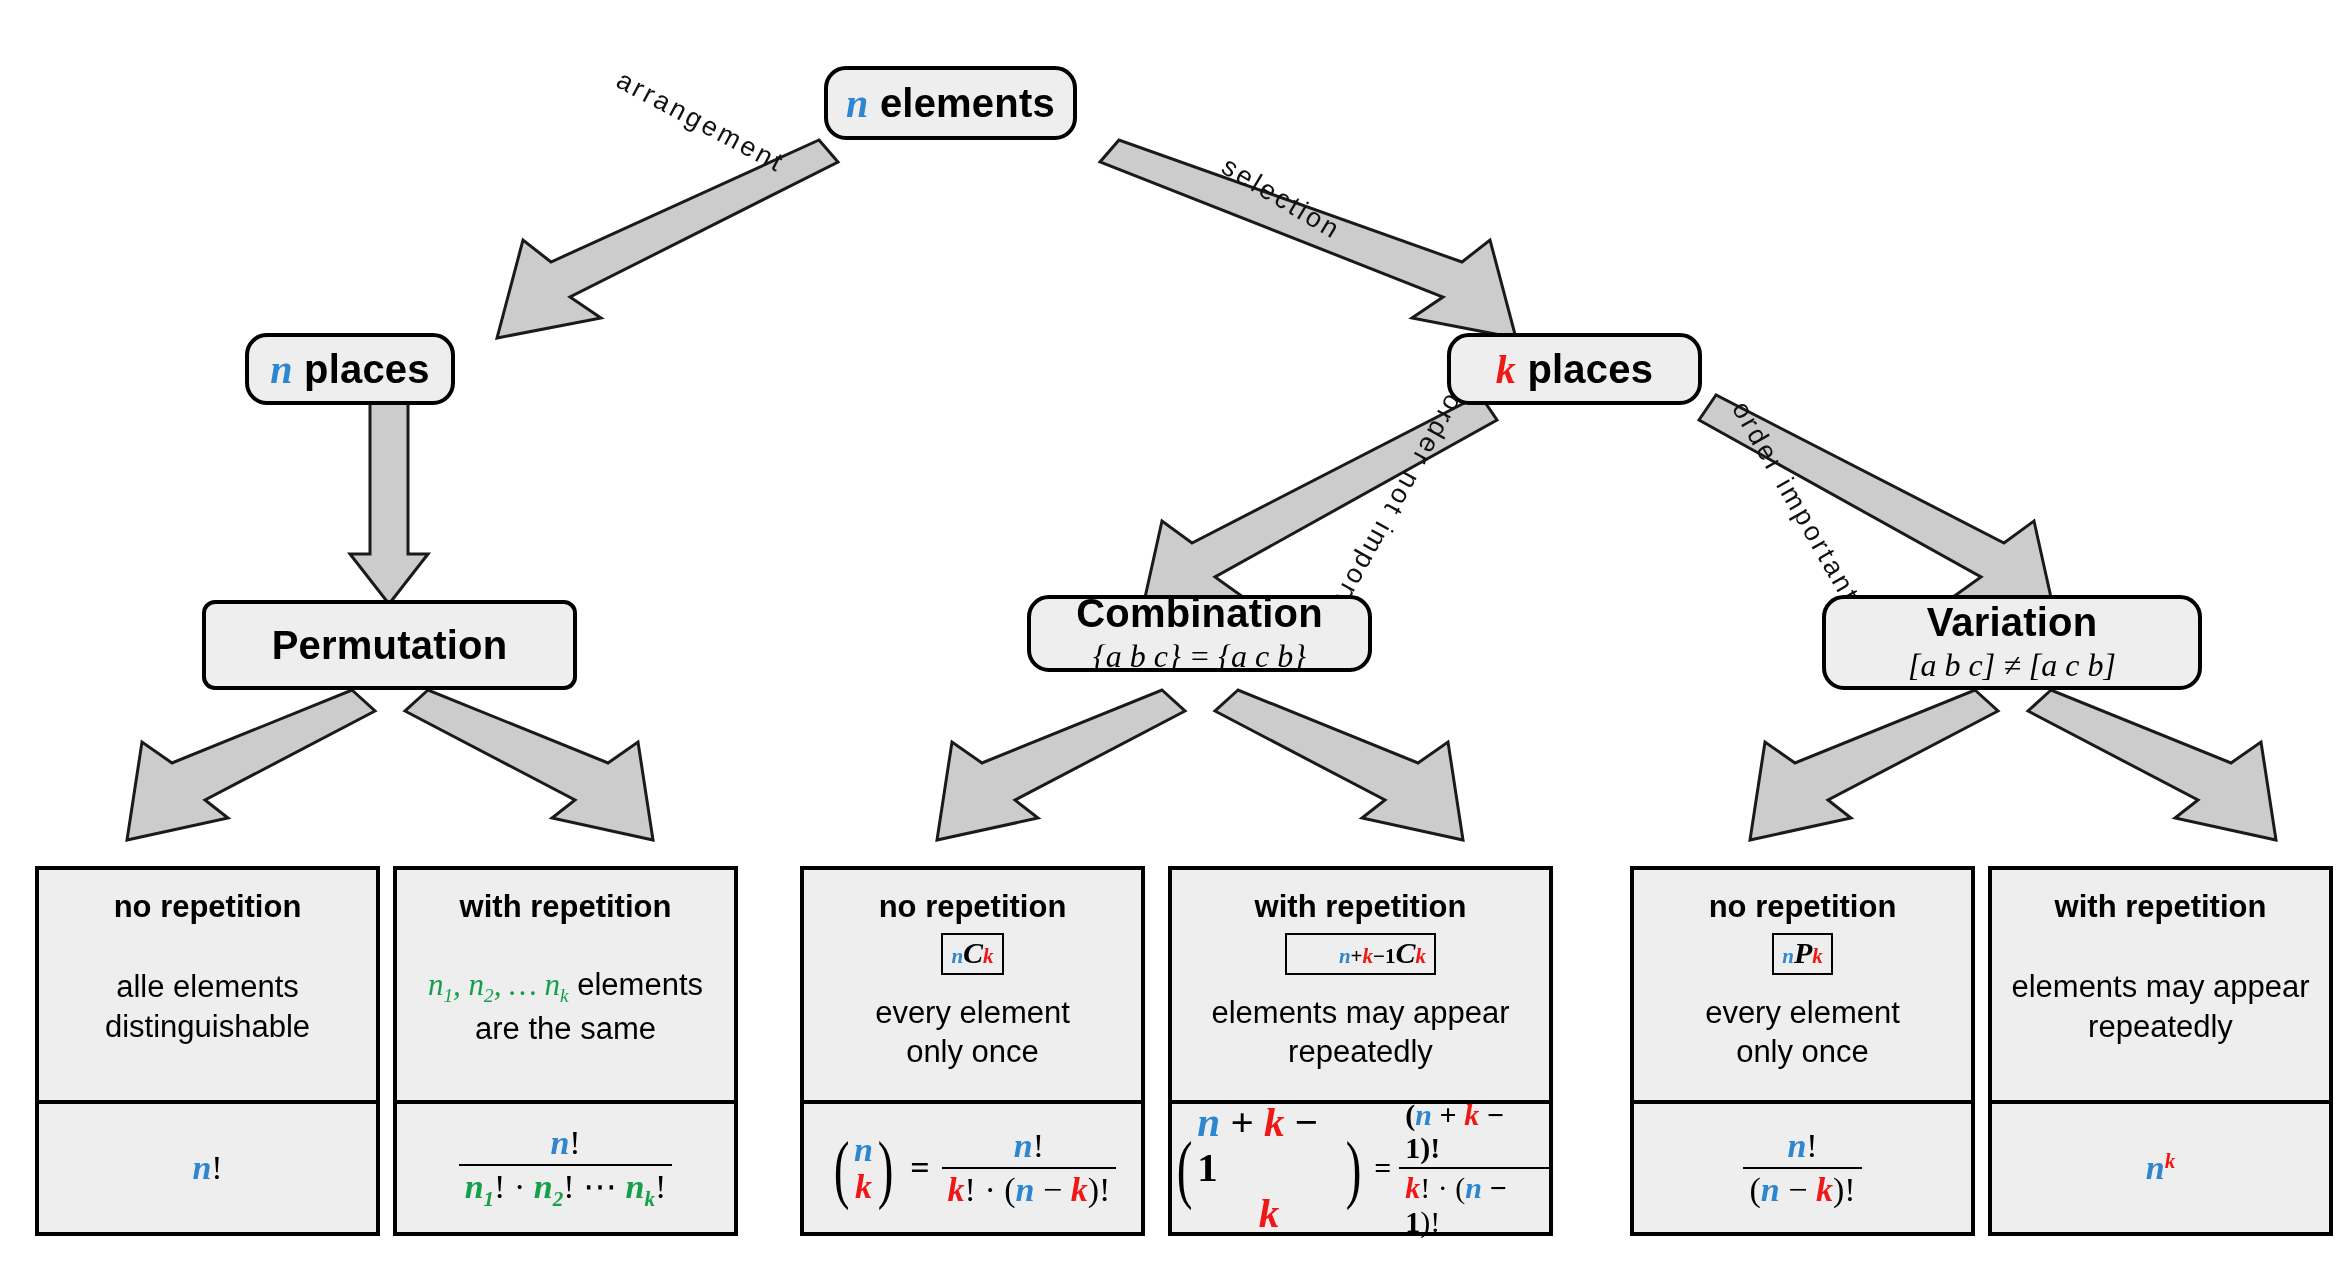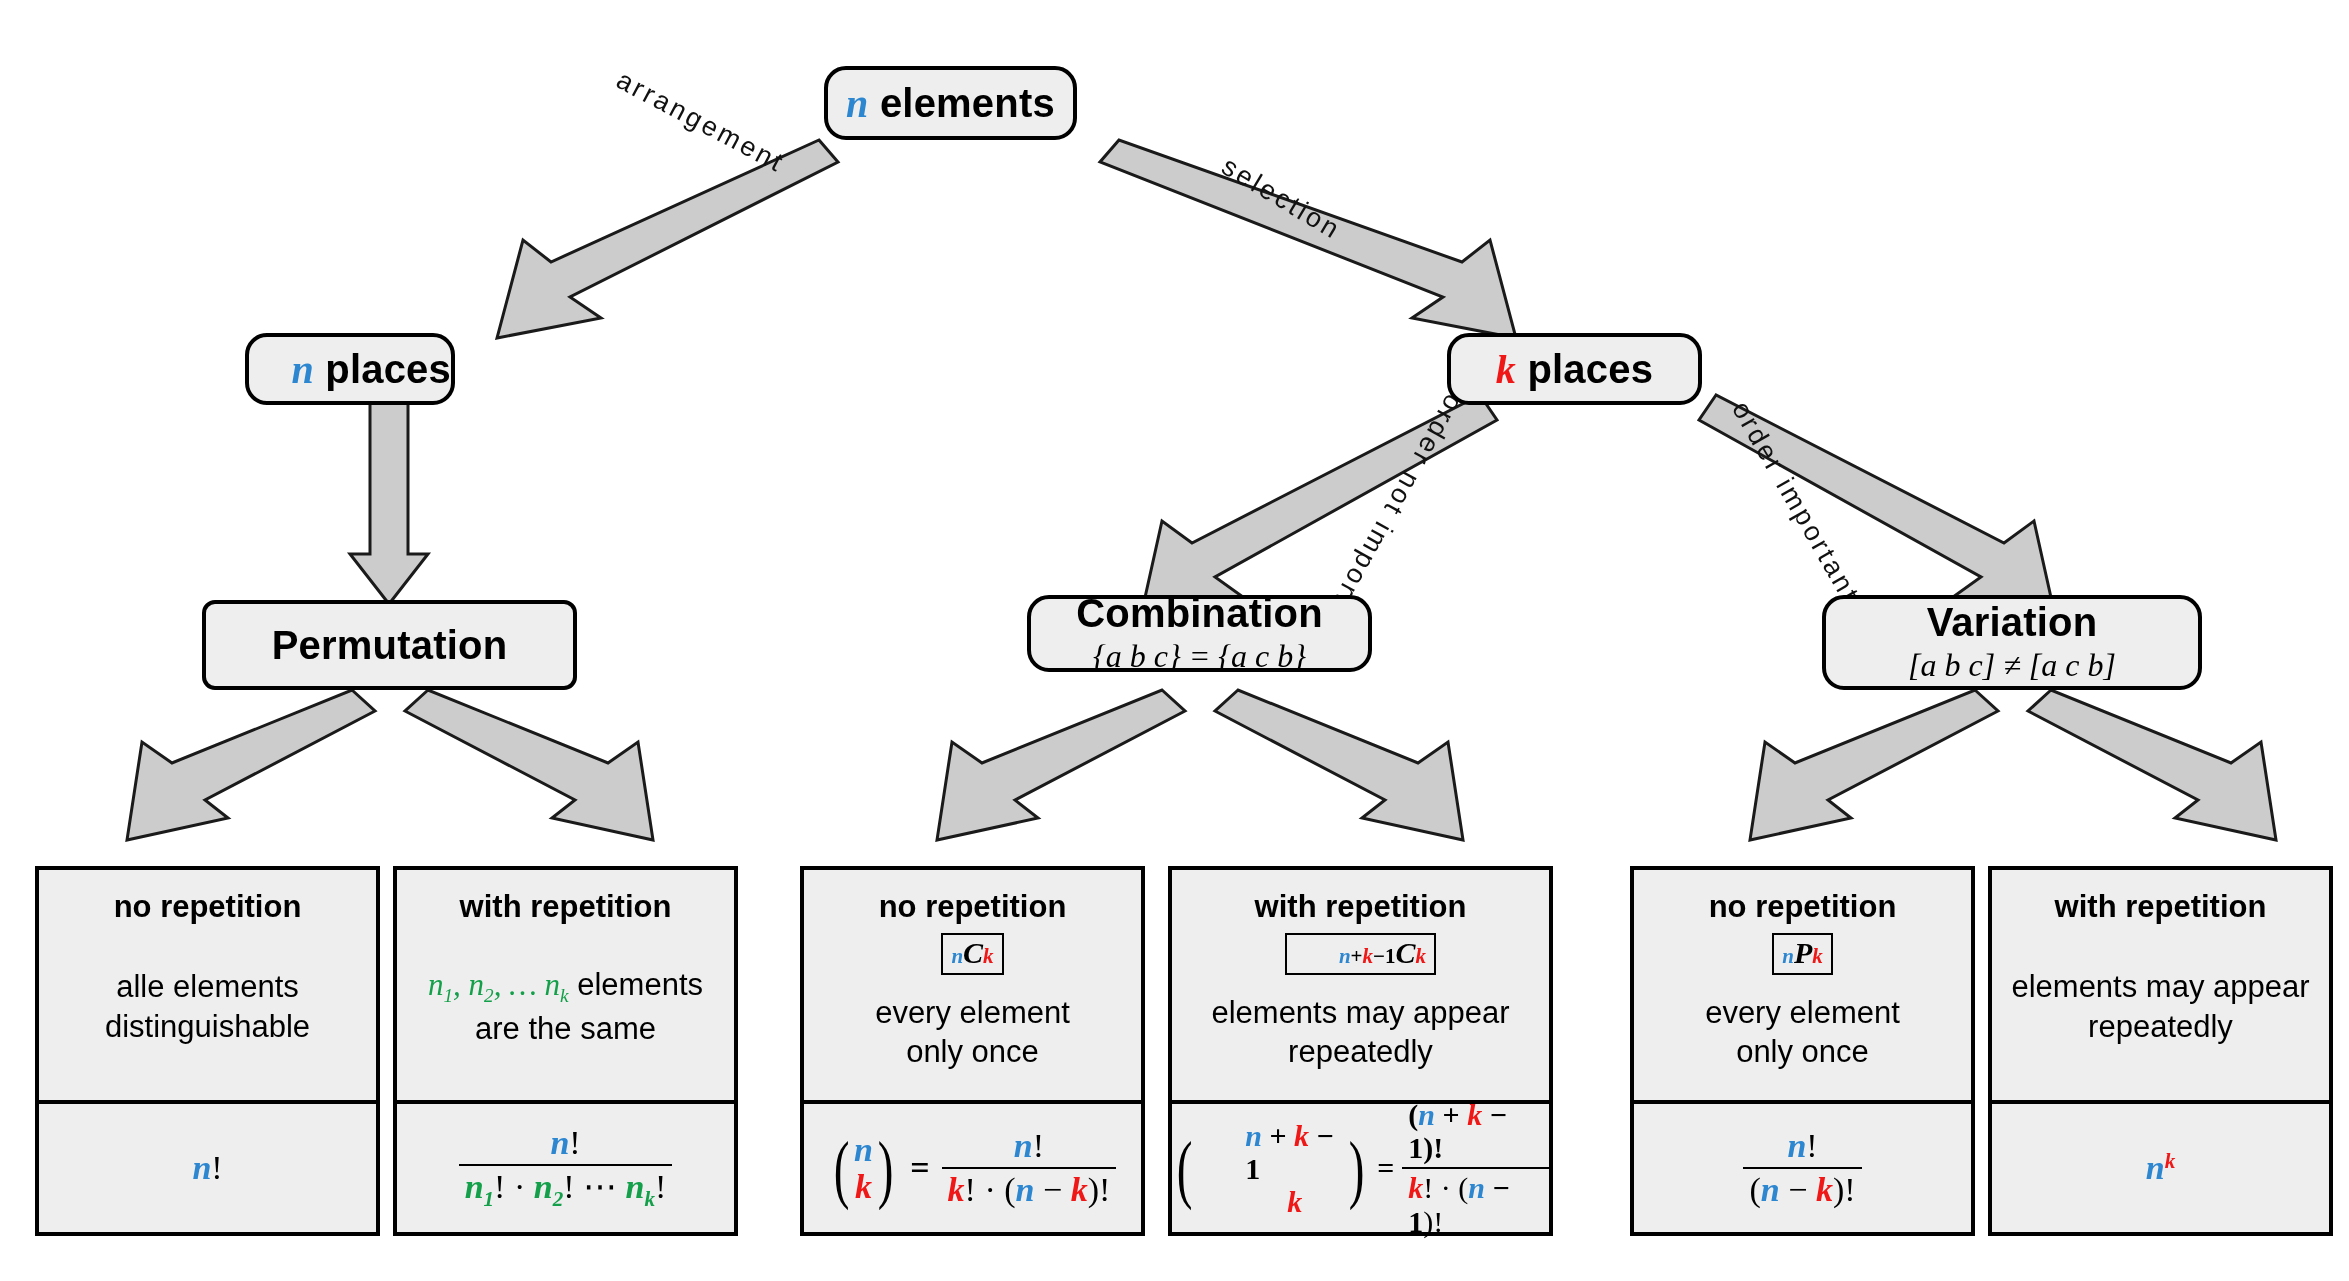--- a/index.html
+++ b/index.html
@@ -198,21 +198,21 @@
     <span>order important</span>
   </div>
 
   <div class="node" style="left:824px; top:66px; width:253px; height:74px;">
     <div class="title">
       <span class="blue mb" style="font-family:'Liberation Serif',serif; font-style:italic;">n</span>
       <span>elements</span>
     </div>
   </div>
 
-  <div class="node" style="left:245px; top:333px; width:210px; height:72px;align-items:flex-end;">
+  <div class="node" style="left:245px; top:333px; width:210px; height:72px;">
     <div class="title">
       <span class="blue mb" style="font-family:'Liberation Serif',serif; font-style:italic;">n</span>
       <span>places</span>
     </div>
   </div>
 
   <div class="node" style="left:1447px; top:333px; width:255px; height:72px;">
     <div class="title">
       <span class="red mb" style="font-family:'Liberation Serif',serif; font-style:italic;">k</span>
       <span>places</span>
@@ -320,21 +320,21 @@
       <div class="leaf-desc">
         <div>
           <div>elements may appear</div>
           <div>repeatedly</div>
         </div>
       </div>
     </div>
     <div class="leaf-formula" style="font-size:30px;">
       <span class="binom">
         <span class="paren">(</span>
-        <span class="binom-stack" style="font-size:30px;margin-left:48px;">
+        <span class="binom-stack" style="font-size:41px;">
           <span><span class="blue mb">n</span><span class="up mb"> + </span><span class="red mb">k</span><span class="up mb"> − 1</span></span>
           <span class="red mb">k</span>
         </span>
         <span class="paren">)</span>
       </span>
       <span class="eq" style="margin:0 8px;">=</span>
       <span class="frac" style="font-size:30px;">
         <span class="num">
           <span class="up mb">(</span><span class="blue mb">n</span><span class="up mb"> + </span><span class="red mb">k</span><span class="up mb"> − 1)!</span>
         </span>

